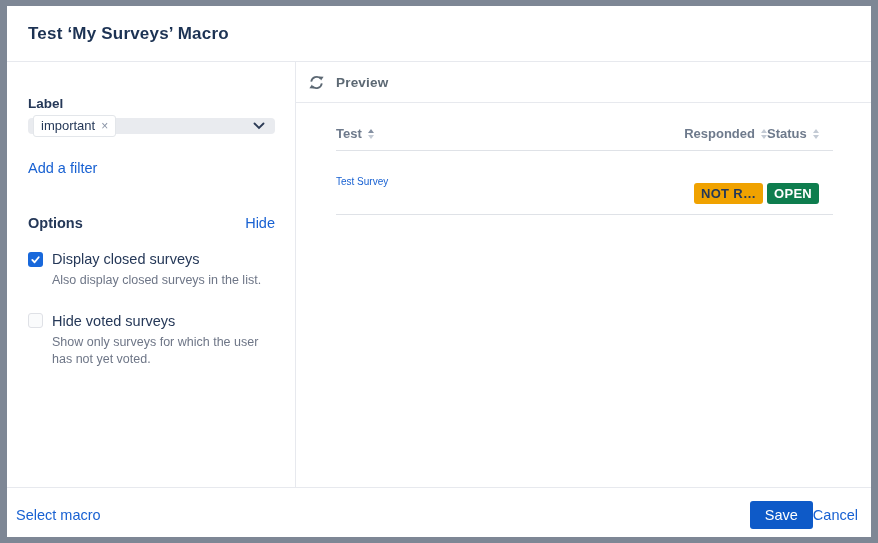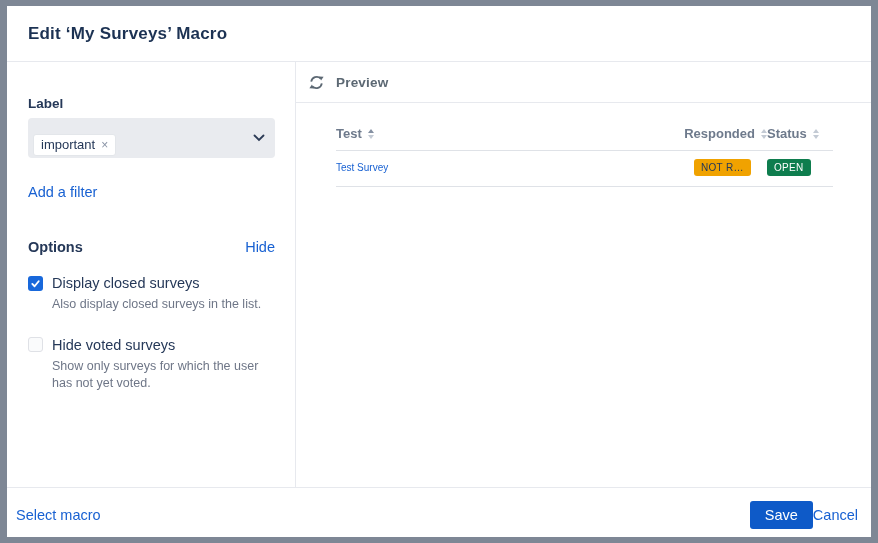--- a/index.html
+++ b/index.html
@@ -24,23 +24,23 @@
     font-size:17px;font-weight:700;color:#1c3253;letter-spacing:.2px;
   }
   
   .dlg-main{flex:1 1 auto;display:flex;min-height:0;}
   .left-panel{
     width:289px;flex:0 0 289px;border-right:1px solid #e7e9ee;
     box-sizing:border-box;padding:34px 20px 0 21px;
   }
   .field-label{font-size:13.5px;font-weight:700;color:#253858;margin-bottom:7px;}
   .select-box{
-    height:40px;background:#e9ebef;border-radius:4px;
-    display:flex;align-items:flex-start;justify-content:space-between;
-    padding:16px 10px 0 5px;cursor:pointer;box-sizing:border-box;
+    height:16px;background:#e9ebef;border-radius:4px;
+    display:flex;align-items:center;justify-content:space-between;
+    padding:0 10px 0 5px;cursor:pointer;box-sizing:border-box;
   }
   .tag-chip{
     background:#ffffff;border:1px solid #e3e6ea;border-radius:3px;
     display:inline-flex;align-items:center;padding:2px 7px;gap:6px;
     font-size:13px;color:#253858;line-height:1.2;
   }
   .tag-remove{color:#8a94a6;font-size:12px;cursor:pointer;}
   .chevron{display:inline-flex;}
   .link{color:#1861d2;cursor:pointer;text-decoration:none;}
   .add-filter{display:inline-block;margin-top:26px;font-size:14.5px;}
@@ -82,22 +82,22 @@
   }
   .col-page{flex:1 1 auto;display:flex;align-items:center;}
   .col-responded{flex:0 0 73px;display:flex;align-items:center;}
   .col-status{flex:0 0 66px;display:flex;align-items:center;}
   .sort{display:inline-flex;flex-direction:column;gap:2px;margin-left:6px;}
   .sort .tri-up{width:0;height:0;border-left:3.5px solid transparent;border-right:3.5px solid transparent;border-bottom:4px solid #c3cad4;}
   .sort .tri-down{width:0;height:0;border-left:3.5px solid transparent;border-right:3.5px solid transparent;border-top:4px solid #c3cad4;}
   .sort.active .tri-up{border-bottom-color:#8490a2;}
   .page-link{font-size:10px;}
   .badge{
-    font-size:10px;font-weight:400;border-radius:3px;padding:3px 7px;
-    letter-spacing:.3px;white-space:nowrap;
+    font-size:13px;font-weight:700;border-radius:3px;padding:3px 7px;
+    letter-spacing:.3px;white-space:nowrap;margin-top:24px;
   }
   .badge-responded{background:#f0a200;color:#253858;}
   .badge-status{background:#0e7d4e;color:#ffffff;}
   
   .dlg-footer{
     height:50px;flex:0 0 50px;border-top:1px solid #e7e9ee;
     display:flex;align-items:center;justify-content:space-between;
     padding:4px 13px 0 9px;box-sizing:border-box;
   }
   .footer-left{font-size:14.5px;}
@@ -108,21 +108,21 @@
     font-family:inherit;
   }
   .cancel-link{font-size:14.5px;}
 </style>
 </head>
 <body>
 
 <div class="dialog">
 
   <div class="dlg-header">
-    <div class="dlg-title">Edit ‘My Surveys’ Macro</div>
+    <div class="dlg-title">Test ‘My Surveys’ Macro</div>
   </div>
 
   <div class="dlg-main">
 
     <div class="left-panel">
 
       <div class="field-label">Label</div>
 
       <div class="select-box">
         <span class="tag-chip">

